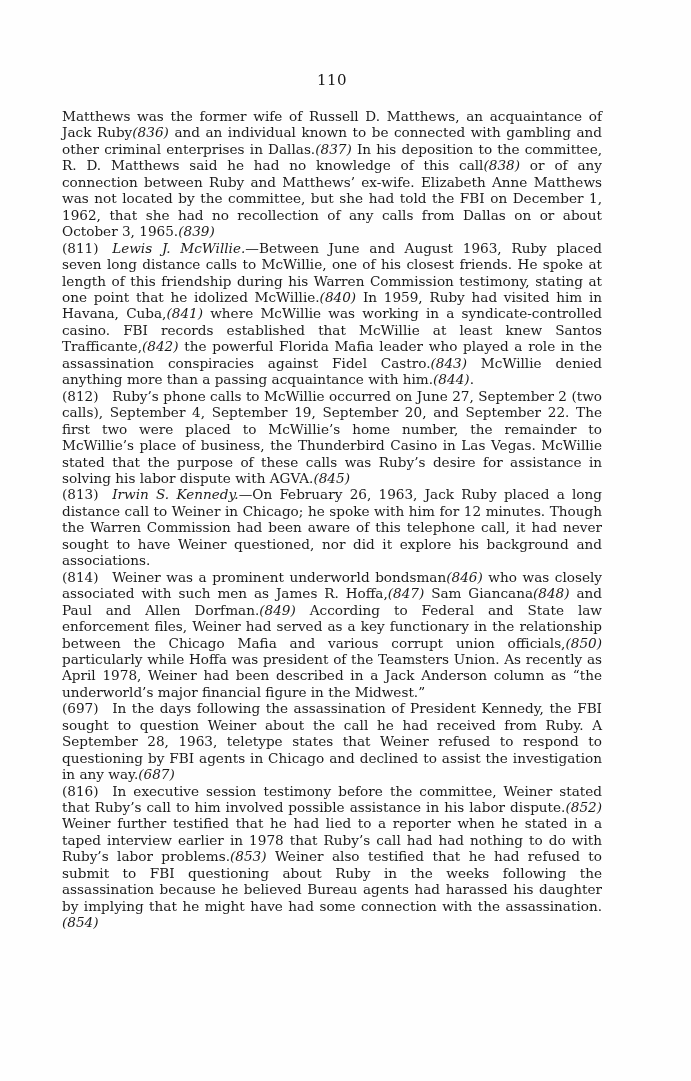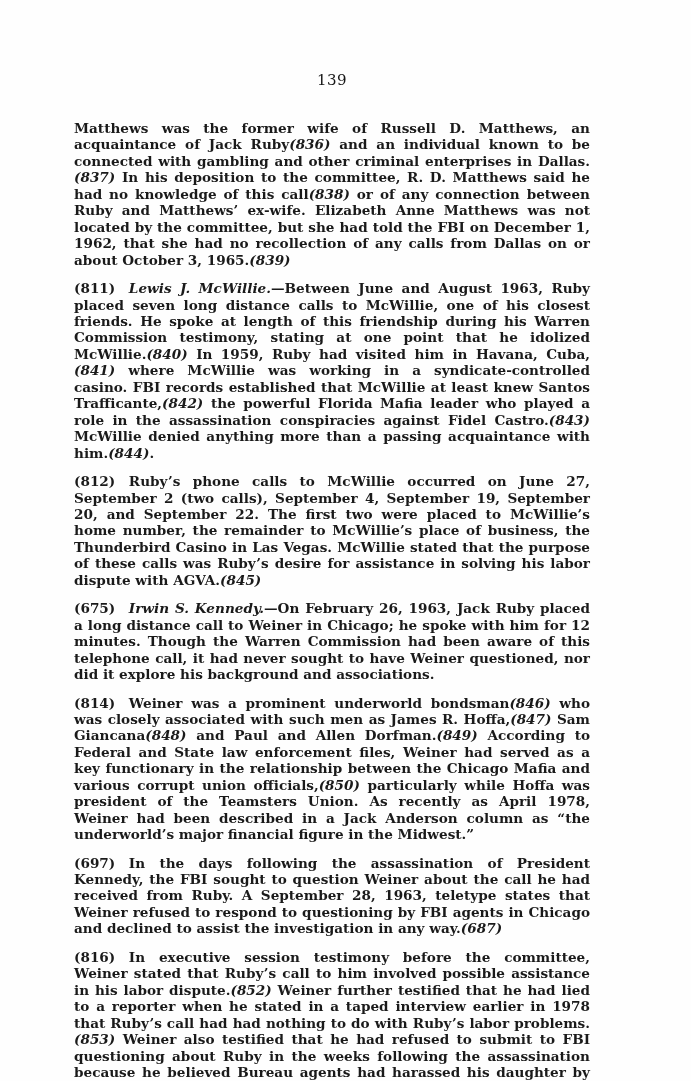--- a/index.html
+++ b/index.html
@@ -34,35 +34,34 @@
     position: absolute;
     top: 108px;
     left: 62px;
     width: 540px;
     font-size: 13.6px;
     line-height: 16.45px;
     text-align: justify;
     color: #1a1a1a;
   }
   .para {
-    margin: 12px;
+    margin: 0;
     padding: 0;
-    font-weight: bold;
   }
   .italic {
     font-style: italic;
   }
 </style>
 </head>
 <body>
 
 <div class="page">
-  <div class="page-number">139</div>
+  <div class="page-number">110</div>
   <div class="page-body">
     <p class="para"><span>Matthews was the former wife of Russell D. Matthews, an acquaintance of Jack Ruby</span><span class="italic">(836)</span><span> and an individual known to be connected with gambling and other criminal enterprises in Dallas.</span><span class="italic">(837)</span><span> In his deposition to the committee, R. D. Matthews said he had no knowledge of this call</span><span class="italic">(838)</span><span> or of any connection between Ruby and Matthews’ ex-wife. Elizabeth Anne Matthews was not located by the committee, but she had told the FBI on December 1, 1962, that she had no recollection of any calls from Dallas on or about October 3, 1965.</span><span class="italic">(839)</span></p>
     <p class="para"><span>(811) </span><span class="italic">Lewis J. McWillie.</span><span>—Between June and August 1963, Ruby placed seven long distance calls to McWillie, one of his closest friends. He spoke at length of this friendship during his Warren Commission testimony, stating at one point that he idolized McWillie.</span><span class="italic">(840)</span><span> In 1959, Ruby had visited him in Havana, Cuba,</span><span class="italic">(841)</span><span> where McWillie was working in a syndicate-controlled casino. FBI records established that McWillie at least knew Santos Trafficante,</span><span class="italic">(842)</span><span> the powerful Florida Mafia leader who played a role in the assassination conspiracies against Fidel Castro.</span><span class="italic">(843)</span><span> McWillie denied anything more than a passing acquaintance with him.</span><span class="italic">(844)</span><span>.</span></p>
     <p class="para"><span>(812) </span><span>Ruby’s phone calls to McWillie occurred on June 27, September 2 (two calls), September 4, September 19, September 20, and September 22. The first two were placed to McWillie’s home number, the remainder to McWillie’s place of business, the Thunderbird Casino in Las Vegas. McWillie stated that the purpose of these calls was Ruby’s desire for assistance in solving his labor dispute with AGVA.</span><span class="italic">(845)</span></p>
-    <p class="para"><span>(675) </span><span class="italic">Irwin S. Kennedy.</span><span>—On February 26, 1963, Jack Ruby placed a long distance call to Weiner in Chicago; he spoke with him for 12 minutes. Though the Warren Commission had been aware of this telephone call, it had never sought to have Weiner questioned, nor did it explore his background and associations.</span></p>
+    <p class="para"><span>(813) </span><span class="italic">Irwin S. Kennedy.</span><span>—On February 26, 1963, Jack Ruby placed a long distance call to Weiner in Chicago; he spoke with him for 12 minutes. Though the Warren Commission had been aware of this telephone call, it had never sought to have Weiner questioned, nor did it explore his background and associations.</span></p>
     <p class="para"><span>(814) </span><span>Weiner was a prominent underworld bondsman</span><span class="italic">(846)</span><span> who was closely associated with such men as James R. Hoffa,</span><span class="italic">(847)</span><span> Sam Giancana</span><span class="italic">(848)</span><span> and Paul and Allen Dorfman.</span><span class="italic">(849)</span><span> According to Federal and State law enforcement files, Weiner had served as a key functionary in the relationship between the Chicago Mafia and various corrupt union officials,</span><span class="italic">(850)</span><span> particularly while Hoffa was president of the Teamsters Union. As recently as April 1978, Weiner had been described in a Jack Anderson column as “the underworld’s major financial figure in the Midwest.”</span></p>
     <p class="para"><span>(697) </span><span>In the days following the assassination of President Kennedy, the FBI sought to question Weiner about the call he had received from Ruby. A September 28, 1963, teletype states that Weiner refused to respond to questioning by FBI agents in Chicago and declined to assist the investigation in any way.</span><span class="italic">(687)</span></p>
     <p class="para"><span>(816) </span><span>In executive session testimony before the committee, Weiner stated that Ruby’s call to him involved possible assistance in his labor dispute.</span><span class="italic">(852)</span><span> Weiner further testified that he had lied to a reporter when he stated in a taped interview earlier in 1978 that Ruby’s call had had nothing to do with Ruby’s labor problems.</span><span class="italic">(853)</span><span> Weiner also testified that he had refused to submit to FBI questioning about Ruby in the weeks following the assassination because he believed Bureau agents had harassed his daughter by implying that he might have had some connection with the assassination.</span><span class="italic">(854)</span></p>
   </div>
 </div>
 
 </body></html>

